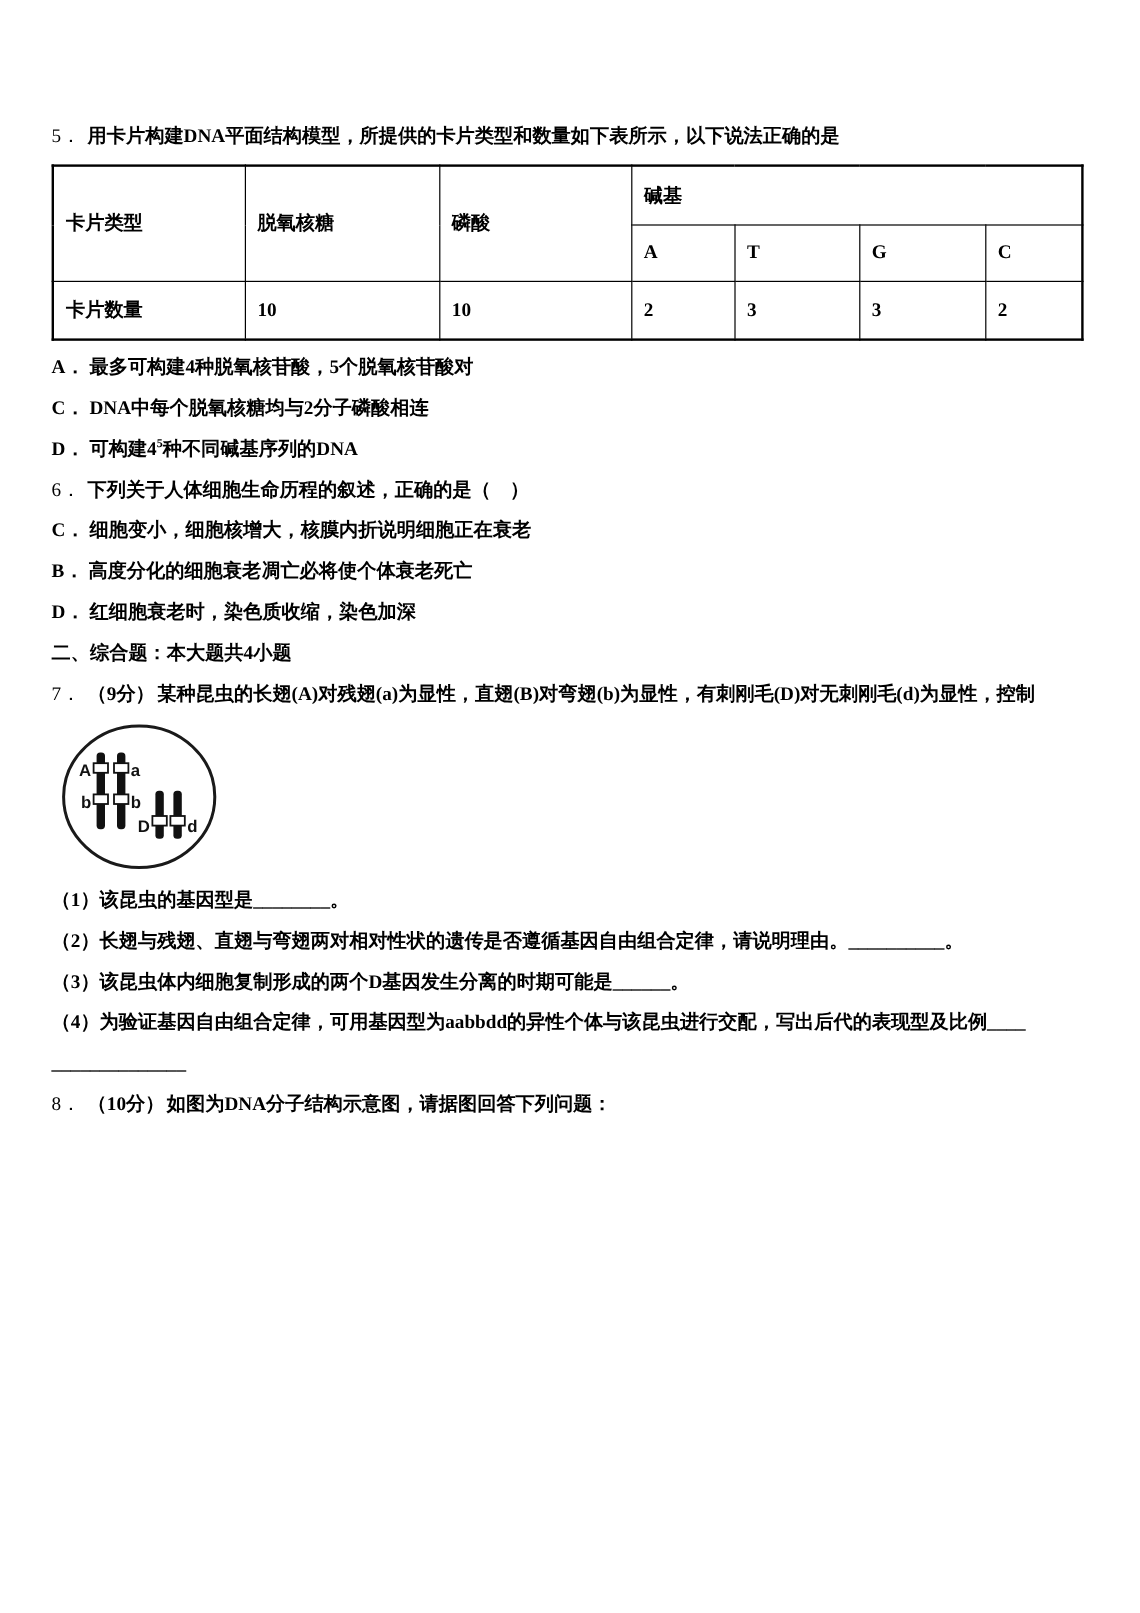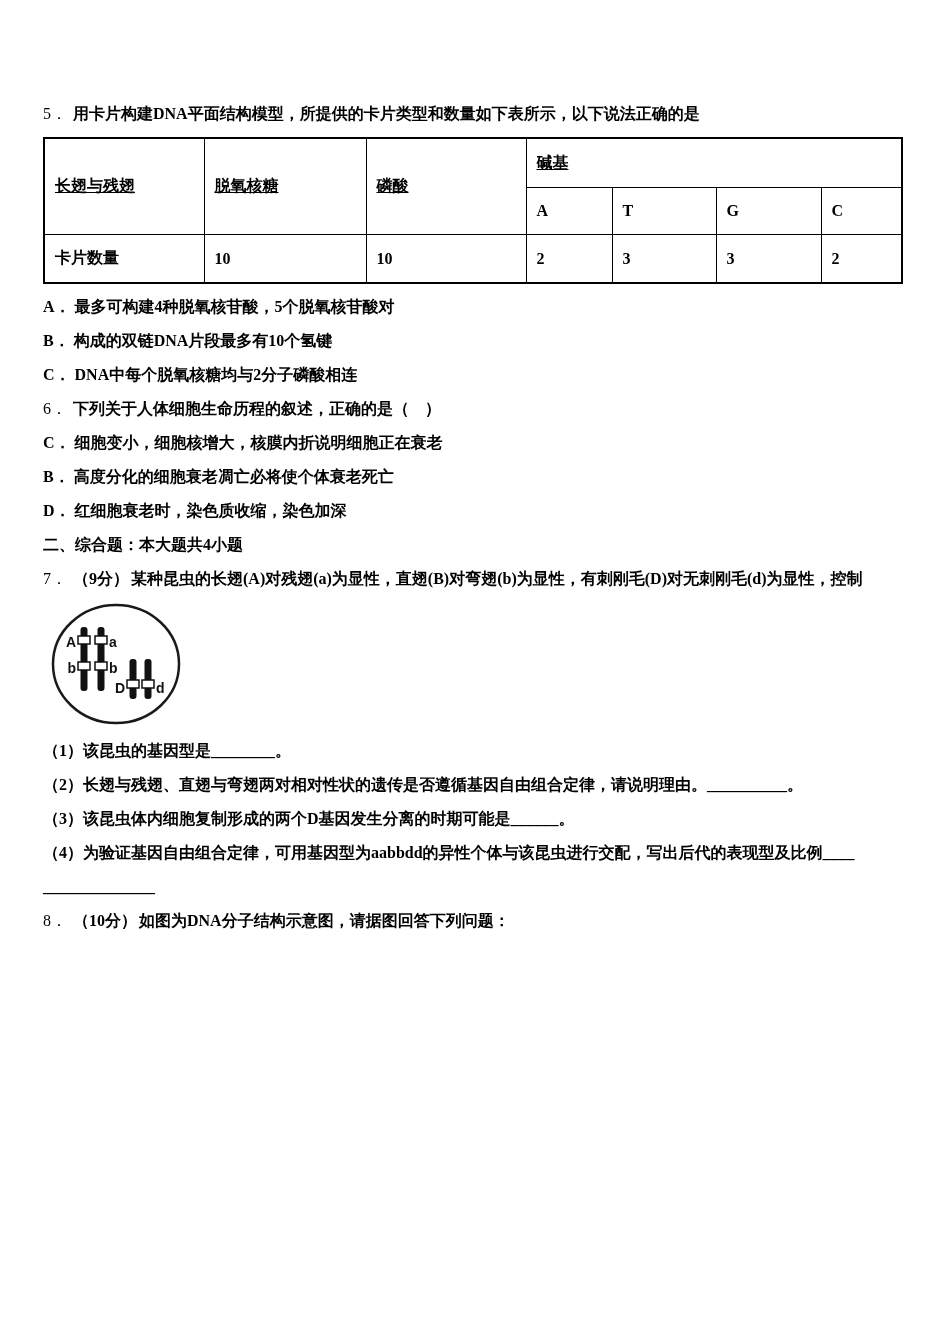--- a/index.html
+++ b/index.html
@@ -25,21 +25,21 @@
     margin:6px 0 12px 0;
     table-layout:fixed;
   }
   table.card td{
     border:1.5px solid #000;
     padding:0 4px 0 10px;
     font-size:16px;font-weight:bold;
     vertical-align:middle;
     overflow:hidden;
   }
-  tr.r1 td{height:48px;text-decoration:underline;}
+  tr.r1 td{height:48px;}
   tr.r2 td{height:46px;}
   tr.r3 td{height:47px;margin-left:32px;}
   .diagram{margin:6px 0 0 7px;height:126px;}
   .sub1gap{}
   .svglabel{font-family:"Liberation Sans",sans-serif;font-weight:bold;font-size:14px;fill:#111;}
 </style>
 </head>
 <body>
 
 <div class="page">
@@ -53,21 +53,21 @@
       <col style="width:160px">
         <col style="width:162px">
         <col style="width:160px">
       <col style="width:86px">
         <col style="width:104px">
         <col style="width:105px">
         <col style="width:81px">
     </colgroup>
     <tbody>
       <tr class="r1">
-        <td rowspan="2">长翅与残翅</td>
+        <td rowspan="2">卡片类型</td>
         <td rowspan="2">脱氧核糖</td>
         <td rowspan="2">磷酸</td>
         <td colspan="4">碱基</td>
       </tr>
       <tr class="r2">
         <td>A</td>
         <td>T</td>
         <td>G</td>
         <td>C</td>
       </tr>
@@ -80,24 +80,24 @@
         <td>3</td>
         <td>2</td>
       </tr>
     </tbody>
   </table>
 
   <div class="line first">
     <span class="optlab">A．</span><span>最多可构建4种脱氧核苷酸，5个脱氧核苷酸对</span>
   </div>
   <div class="line">
-    <span class="optlab">B．</span><span>构成的双链DNA片段最多有10个氢键</span>
+    <span class="optlab">C．</span><span>DNA中每个脱氧核糖均与2分子磷酸相连</span>
   </div>
   <div class="line">
-    <span class="optlab">C．</span><span>DNA中每个脱氧核糖均与2分子磷酸相连</span>
+    <span class="optlab">D．</span><span>可构建4</span><sup>5</sup><span>种不同碱基序列的DNA</span>
   </div>
 
   <div class="line">
     <span class="qnum">6．</span><span>下列关于人体细胞生命历程的叙述，正确的是（　）</span>
   </div>
   <div class="line">
     <span class="optlab">C．</span><span>细胞变小，细胞核增大，核膜内折说明细胞正在衰老</span>
   </div>
   <div class="line">
     <span class="optlab">B．</span><span>高度分化的细胞衰老凋亡必将使个体衰老死亡</span>

